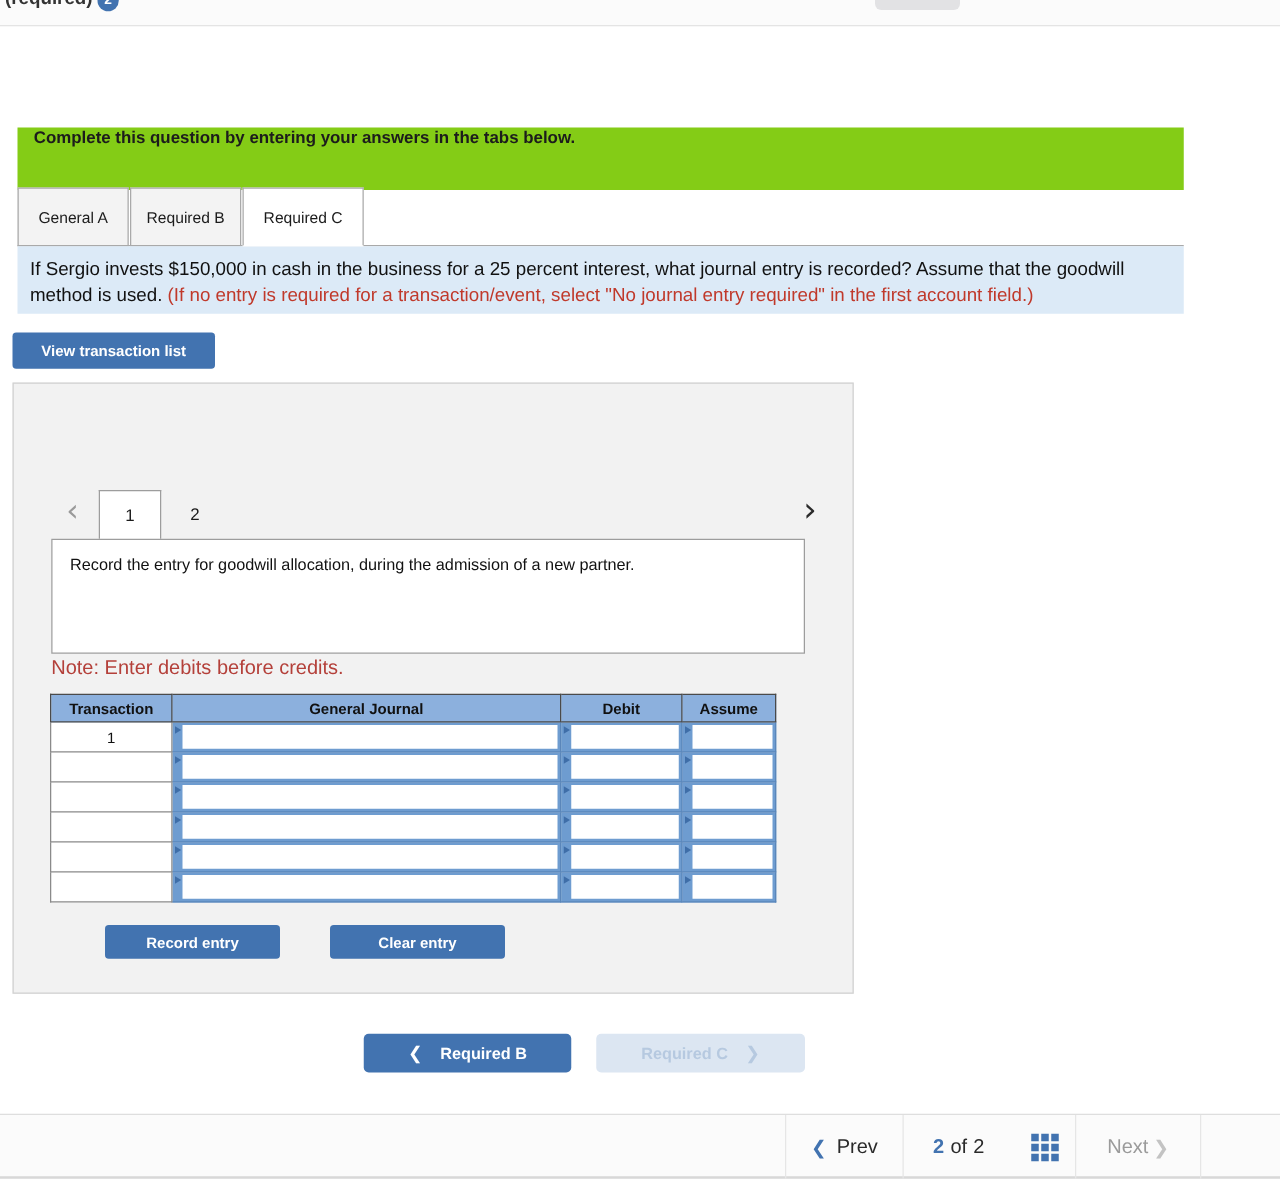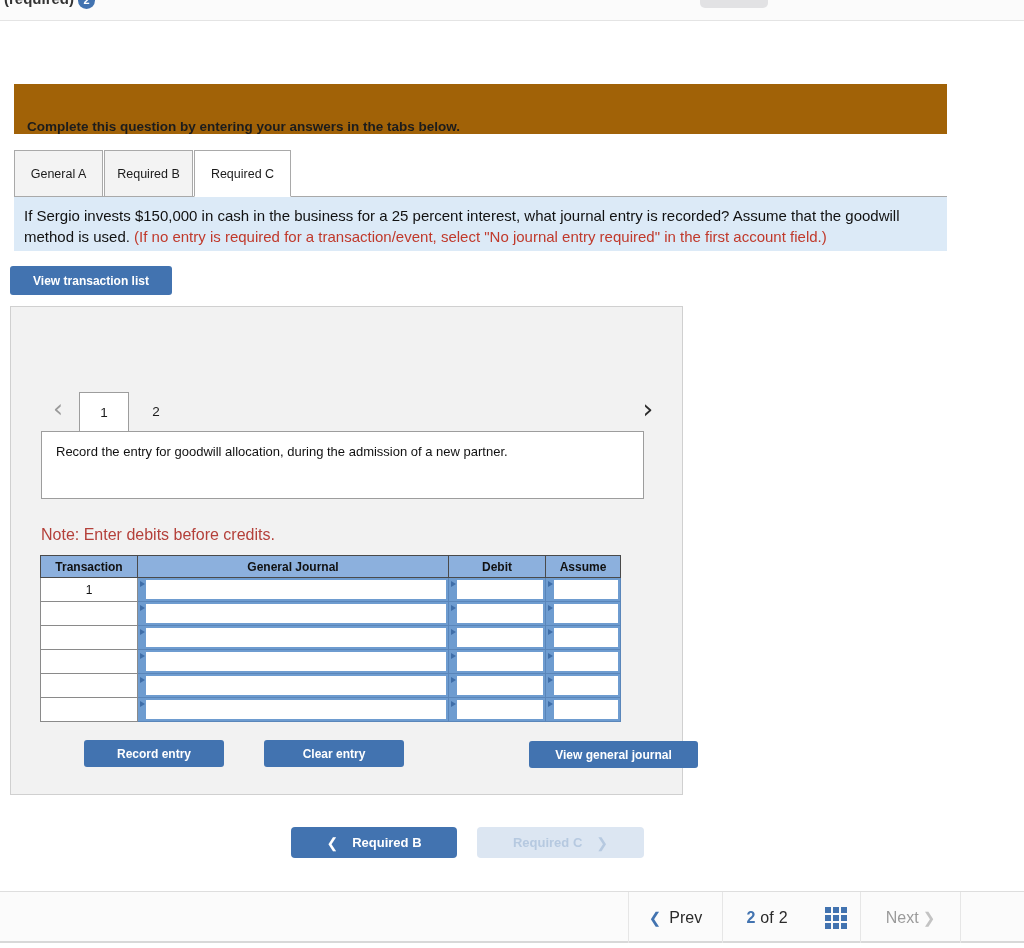--- a/index.html
+++ b/index.html
@@ -32,24 +32,24 @@
   }
   .top-right-btn {
     position: absolute; left: 700px; top: -20px;
     width: 68px; height: 28px;
     background: #e2e2e4;
     border-radius: 5px;
   }
 
   
   .instruction-banner {
-    position: absolute; left: 14px; top: 84px;
+    position: absolute; left: 14px; top: 102px;
     width: 933px; height: 50px;
-    background: #a16207;
-    display: flex; align-items: flex-end;
+    background: #84cc16;
+    display: flex; align-items: flex-start;
     padding-left: 13px;
   }
   .instruction-banner span {
     font-size: 13.5px; font-weight: bold; color: #1c1c1c;
   }
 
   
   .tabs-row {
     position: absolute; left: 14px; top: 150px;
     width: 933px; height: 48px;
@@ -136,21 +136,21 @@
     border: 1px solid #9d9d9d;
     border-bottom: none;
     height: 40px;
   }
   .pt-0 { left: 38px; }
   .pt-1 { left: 90px; }
 
   
   .desc-box {
     position: absolute; left: 30px; top: 124px;
-    width: 603px; height: 68px;
+    width: 603px; height: 92px;
     background: #ffffff;
     border: 1px solid #9d9d9d;
     padding: 11px 14px;
   }
   .desc-box p {
     margin: 0; font-size: 13px; color: #111; line-height: 1.45;
   }
 
   .note-line {
     position: absolute; left: 30px; top: 219px;
@@ -442,21 +442,20 @@
             <div class="cell-inner">
               <span class="caret"></span>
             </div>
           </td>
       </tr>
     </tbody>
   </table>
 
   <button class="ws-btn btn-record">Record entry</button>
   <button class="ws-btn btn-clear">Clear entry</button>
-  <button class="ws-btn btn-viewgj">View general journal</button>
 </div>
 
 <button class="req-nav-btn req-prev">
   <span class="chev">❮</span>
   <span>Required B</span>
 </button>
 <button class="req-nav-btn req-next">
   <span>Required C</span>
   <span class="chev">❯</span>
 </button>

